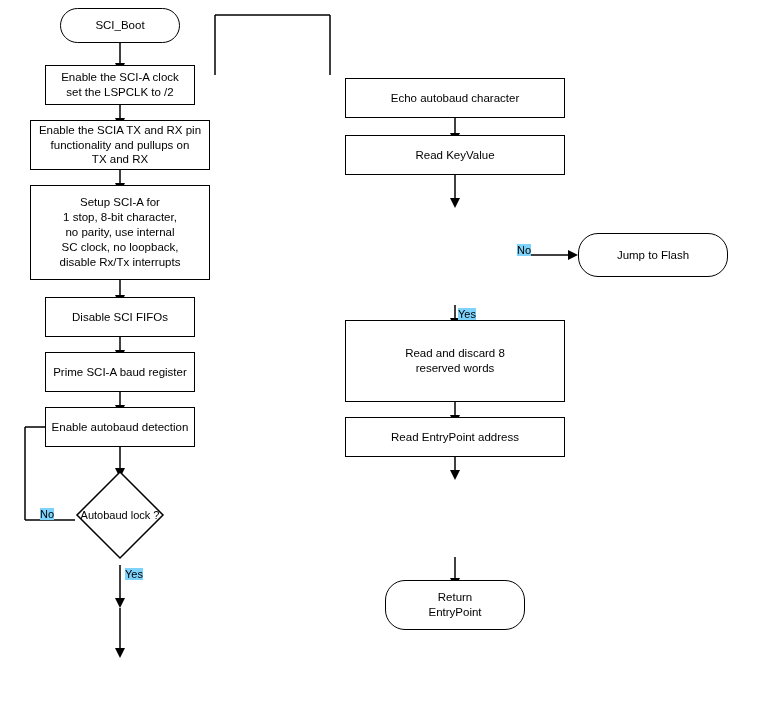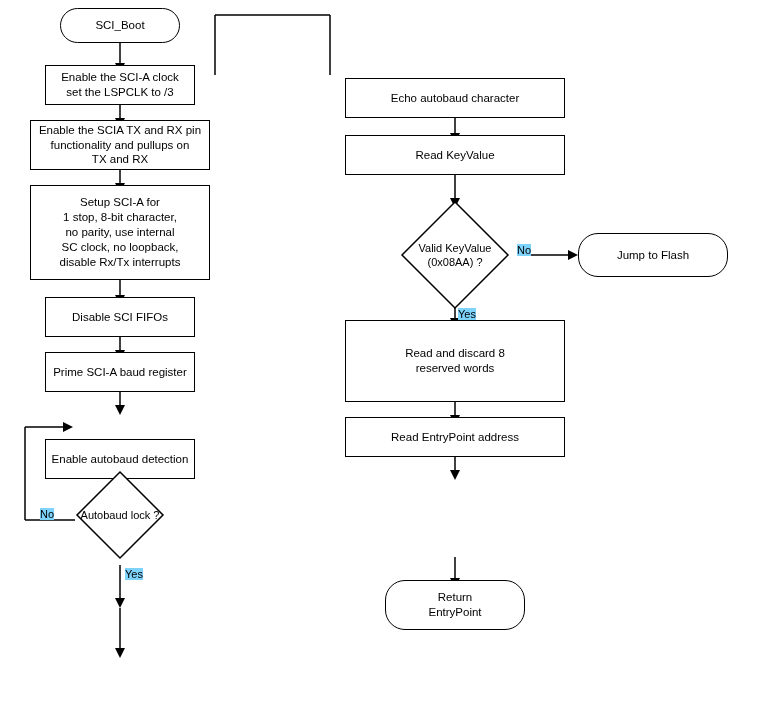--- a/index.html
+++ b/index.html
@@ -119,21 +119,21 @@
     <line x1="120" y1="608" x2="120" y2="650" stroke="#000" stroke-width="1.5"></line>
     <polygon points="115,648 120,658 125,648" fill="#000"></polygon>
   </svg>
 
   <div class="node rounded" style="left:60px; top:8px; width:120px; height:35px;">
     <span>SCI_Boot</span>
   </div>
 
   <div class="node" style="left:45px; top:65px; width:150px; height:40px;">
     <span style="white-space:pre-line;">Enable the SCI-A clock
-set the LSPCLK to /3</span>
+set the LSPCLK to /2</span>
   </div>
 
   <div class="node" style="left:30px; top:120px; width:180px; height:50px;">
     <span style="white-space:pre-line;">Enable the SCIA TX and RX pin
 functionality and pullups on
 TX and RX</span>
   </div>
 
   <div class="node" style="left:30px; top:185px; width:180px; height:95px;">
     <span style="white-space:pre-line;">Setup SCI-A for
@@ -144,21 +144,21 @@
   </div>
 
   <div class="node" style="left:45px; top:297px; width:150px; height:40px;">
     <span>Disable SCI FIFOs</span>
   </div>
 
   <div class="node" style="left:45px; top:352px; width:150px; height:40px;">
     <span>Prime SCI-A baud register</span>
   </div>
 
-  <div class="node" style="left:45px; top:407px; width:150px; height:40px;margin-top:32px;">
+  <div class="node" style="left:45px; top:407px; width:150px; height:40px;">
     <span>Enable autobaud detection</span>
   </div>
 
   <div class="diamond" style="left:75px; top:470px; width:90px; height:90px;">
     <svg width="90" height="90" style="position:absolute;top:0;left:0;">
       <polygon points="45,2 88,45 45,88 2,45" fill="white" stroke="black" stroke-width="1.5"></polygon>
     </svg>
     <span style="position:relative;z-index:1;font-size:11px;text-align:center;line-height:1.3;">Autobaud
 lock
 ?</span>
@@ -173,29 +173,20 @@
   </div>
 
   <div class="node" style="left:345px; top:78px; width:220px; height:40px;">
     <span>Echo autobaud character</span>
   </div>
 
   <div class="node" style="left:345px; top:135px; width:220px; height:40px;">
     <span>Read KeyValue</span>
   </div>
 
-  <div class="diamond" style="left:400px; top:200px; width:110px; height:110px;">
-    <svg width="110" height="110" style="position:absolute;top:0;left:0;">
-      <polygon points="55,2 108,55 55,108 2,55" fill="white" stroke="black" stroke-width="1.5"></polygon>
-    </svg>
-    <span style="position:relative;z-index:1;font-size:11px;text-align:center;line-height:1.3;">Valid
-KeyValue
-(0x08AA)
-?</span>
-  </div>
 
   <div class="label" style="left:517px; top:244px;">
     <span>No</span>
   </div>
 
   <div class="label" style="left:458px; top:308px;">
     <span>Yes</span>
   </div>
 
   <div class="node rounded" style="left:578px; top:233px; width:150px; height:44px;">

